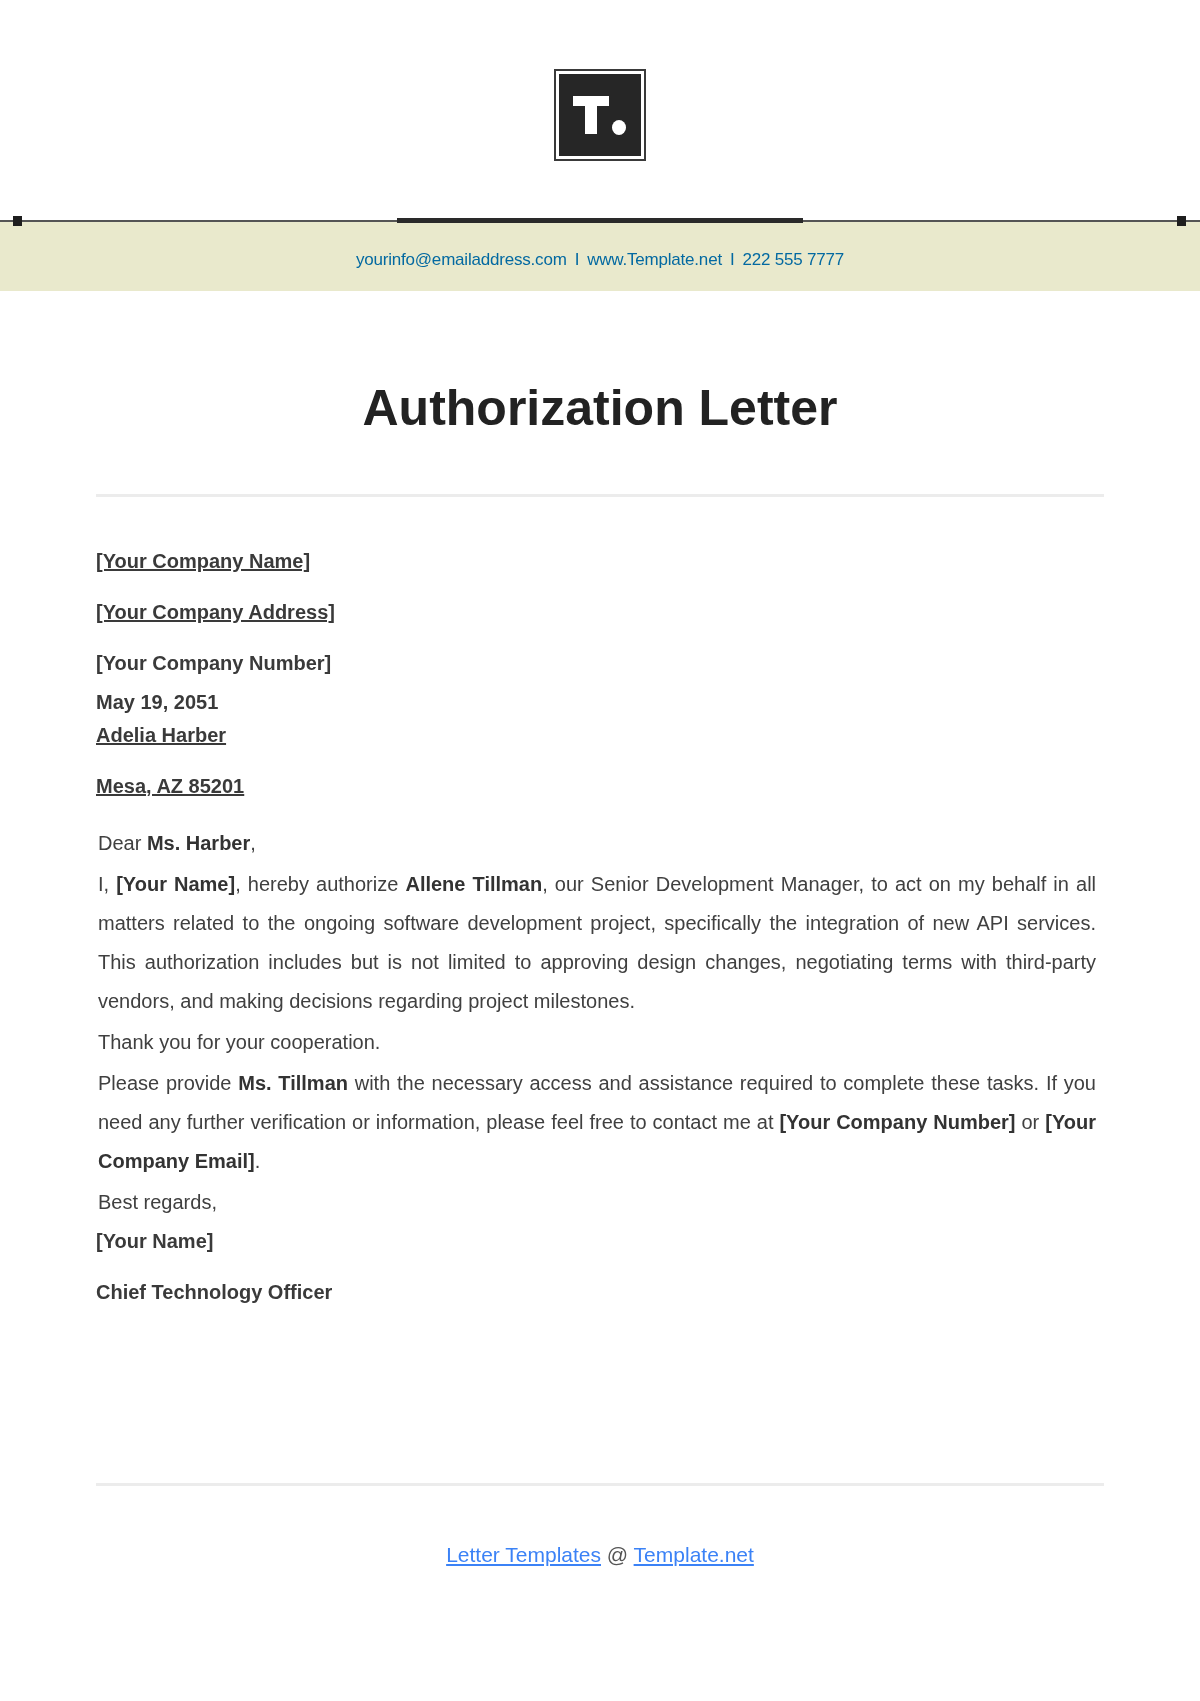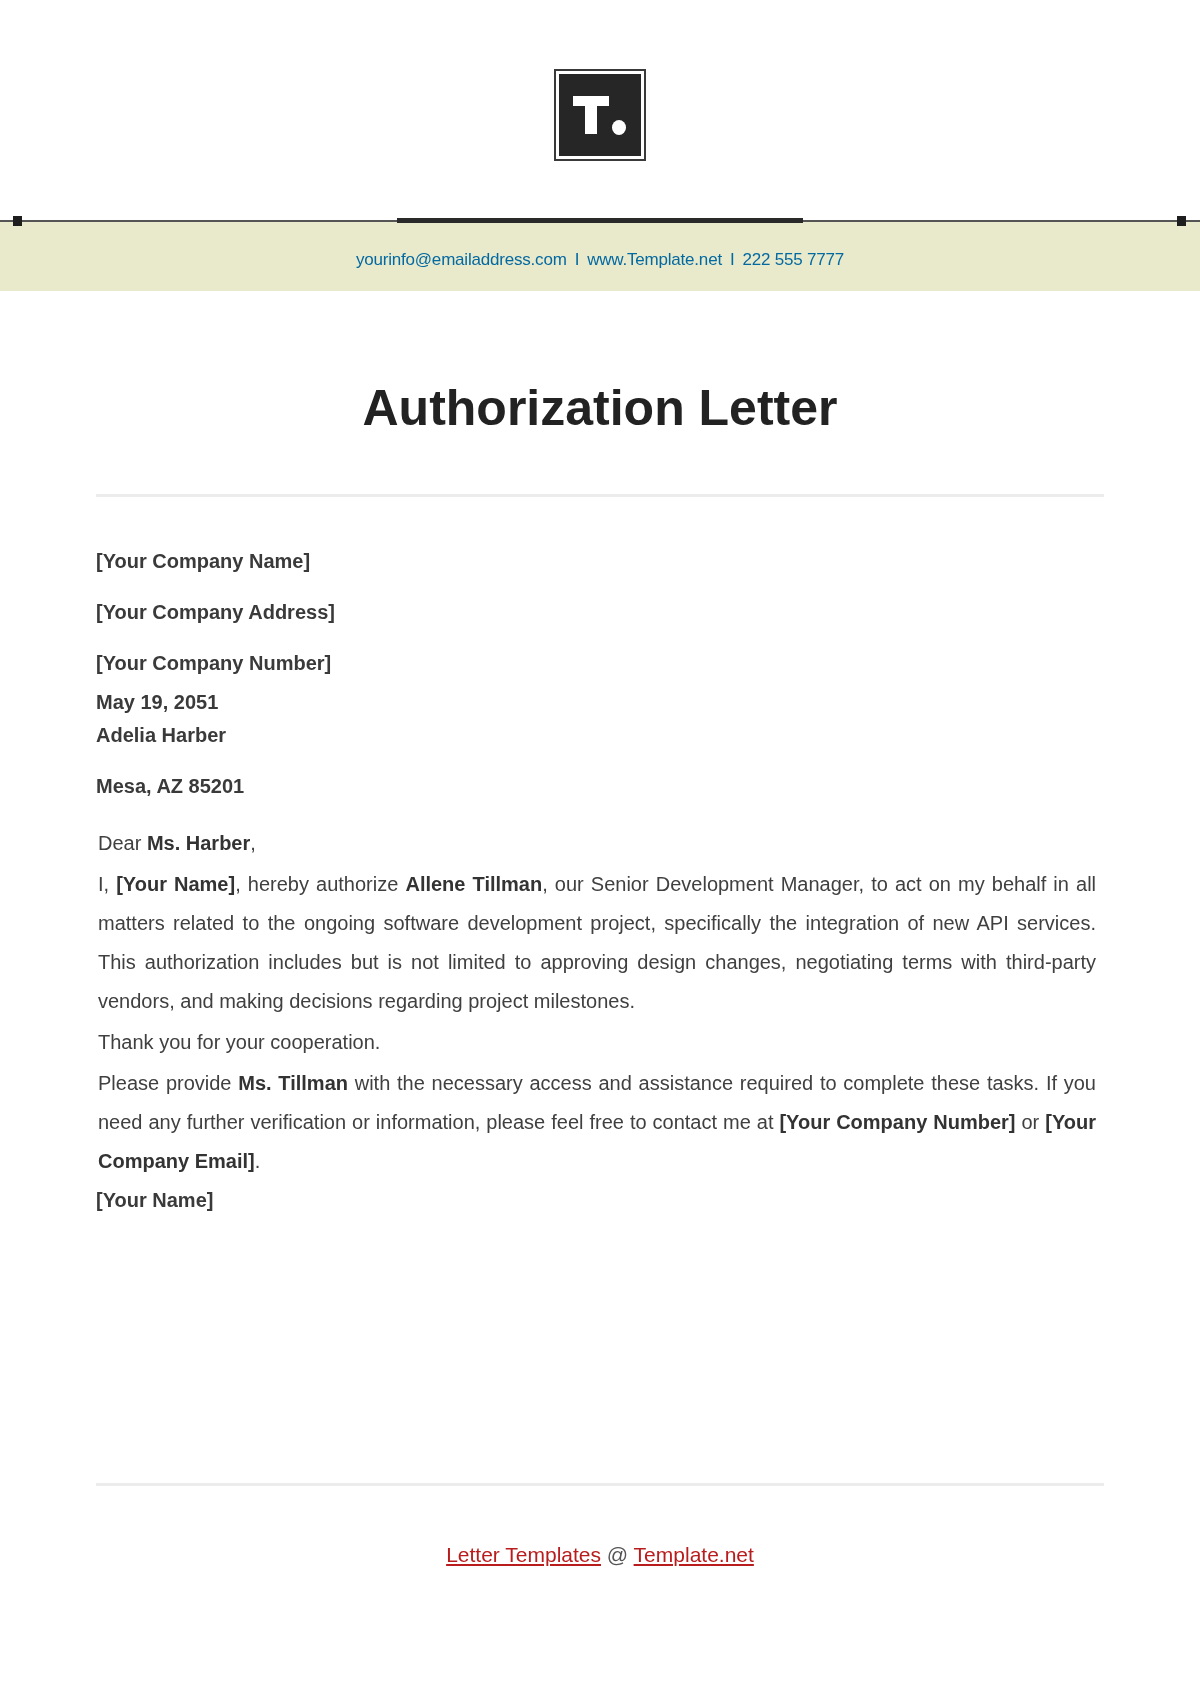--- a/index.html
+++ b/index.html
@@ -28,25 +28,25 @@
            font-size: 50px; font-weight: bold; color: #222; }
 
   .divider { position: absolute; left: 96px; width: 1008px; height: 3px; background: #ececec; }
   .divider.top { top: 494px; }
   .divider.bottom { top: 1483px; }
 
   .content { position: absolute; left: 96px; top: 548px; width: 1002px; font-size: 20px; color: #404040; }
   .addr { font-weight: bold; color: #3a3a3a; margin: 0; line-height: 26px; }
   .p { margin: 2px; line-height: 39px; text-align: justify; text-align-last: left; }
   .p b { color: #333; }
-  .gap-lg { margin-bottom: 25px; }
+  .gap-lg { margin-bottom: 25px; text-decoration: underline; }
   .gap-md { margin-bottom: 7px; }
 
   .footer { position: absolute; left: 0; top: 1543px; width: 1200px; text-align: center; font-size: 21px; color: #555; }
-  .footer a { color: #b91c1c; text-decoration: underline; }
+  .footer a { color: #3b82f6; text-decoration: underline; }
 </style>
 </head>
 <body>
 
 <div class="logo">
   <div class="logo-inner">
     <div class="logo-t-bar"></div>
     <div class="logo-t-stem"></div>
     <div class="logo-dot"></div>
   </div>
@@ -74,20 +74,22 @@
   <p class="addr gap-lg">Adelia Harber</p>
   <p class="addr gap-lg">Mesa, AZ 85201</p>
 
   <p class="p"><span>Dear </span><b>Ms. Harber</b><span>,</span></p>
 
   <p class="p"><span>I, </span><b>[Your Name]</b><span>, hereby authorize </span><b>Allene Tillman</b><span>, our Senior Development Manager, to act on my behalf in all matters related to the ongoing software development project, specifically the integration of new API services. This authorization includes but is not limited to approving design changes, negotiating terms with third-party vendors, and making decisions regarding project milestones.</span></p>
 
   <p class="p">Thank you for your cooperation.</p>
 
   <p class="p"><span>Please provide </span><b>Ms. Tillman</b><span> with the necessary access and assistance required to complete these tasks. If you need any further verification or information, please feel free to contact me at </span><b>[Your Company Number]</b><span> or </span><b>[Your Company Email]</b><span>.</span></p>
+  <p class="p">Best regards,</p>
   <p class="addr" style="margin-top:6px; margin-bottom:25px">[Your Name]</p>
+  <p class="addr">Chief Technology Officer</p>
 </div>
 
 <div class="divider bottom"></div>
 
 <div class="footer">
   <a href="#">Letter Templates</a><span> @ </span><a href="#">Template.net</a>
 </div>
 
 </body></html>

